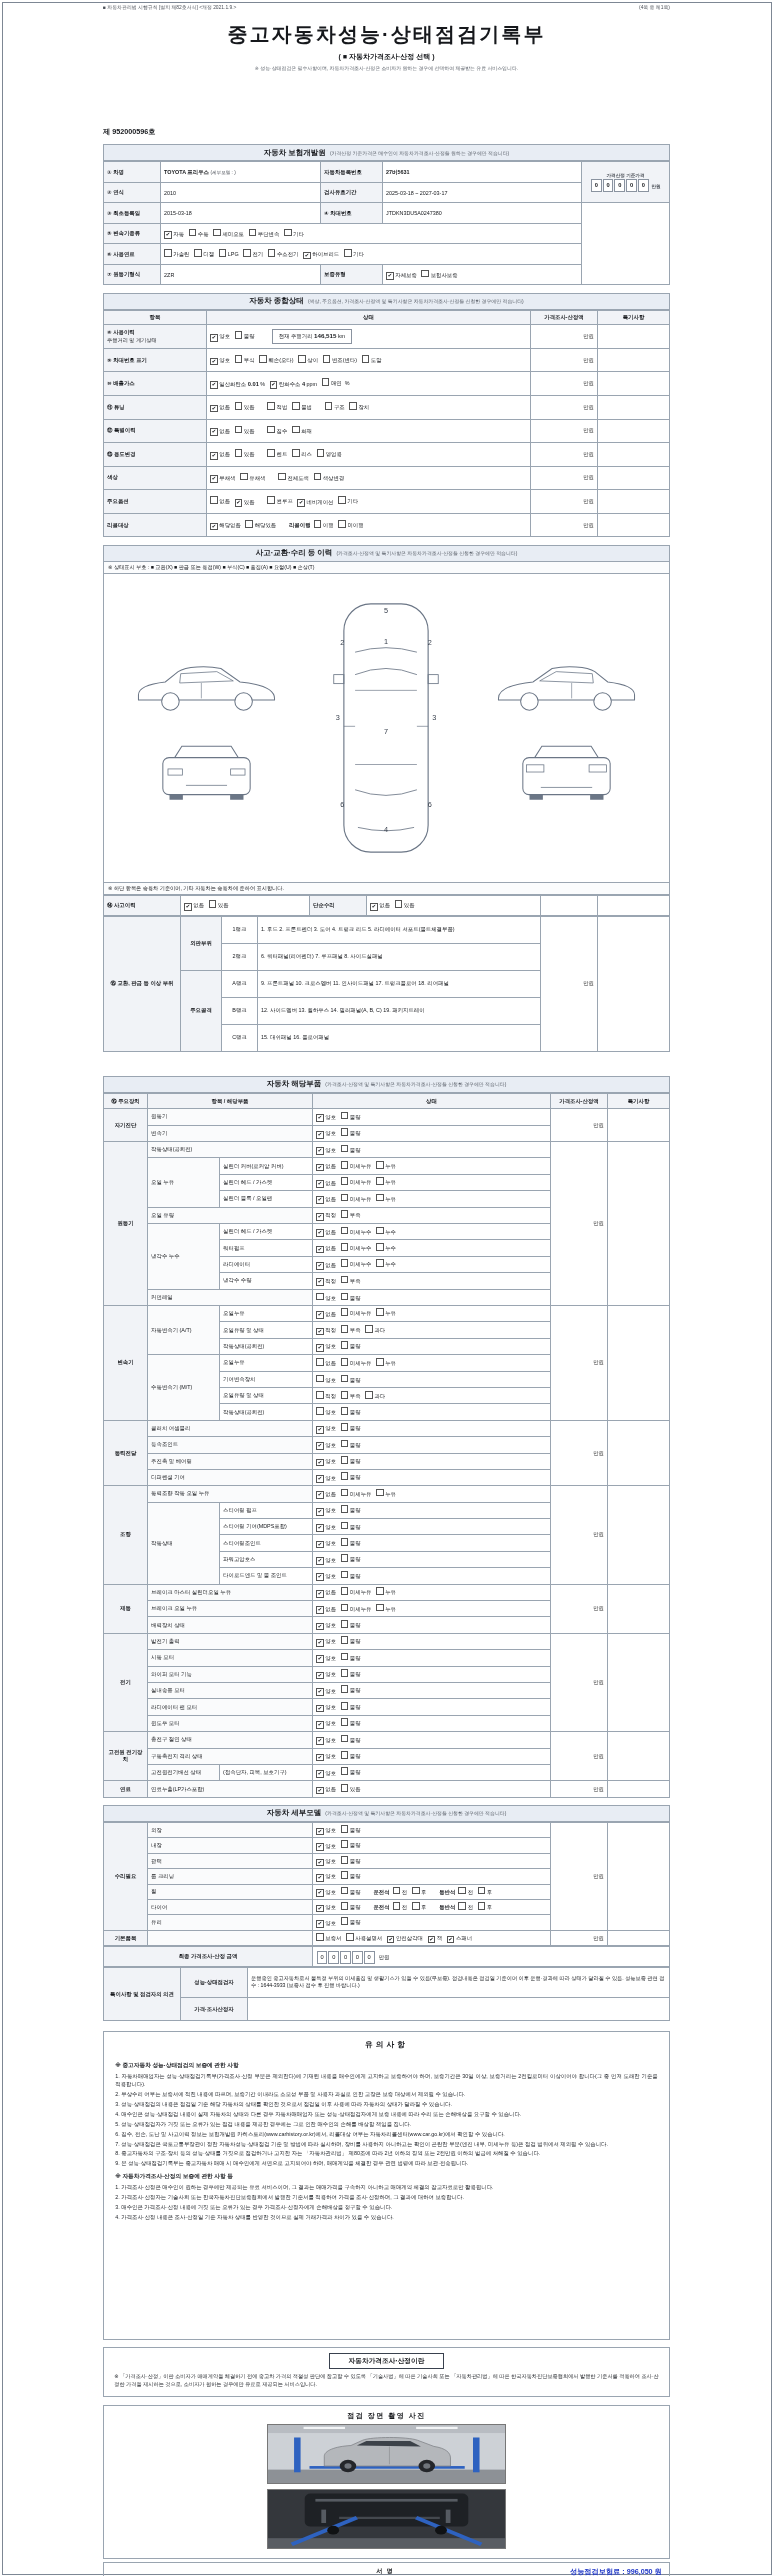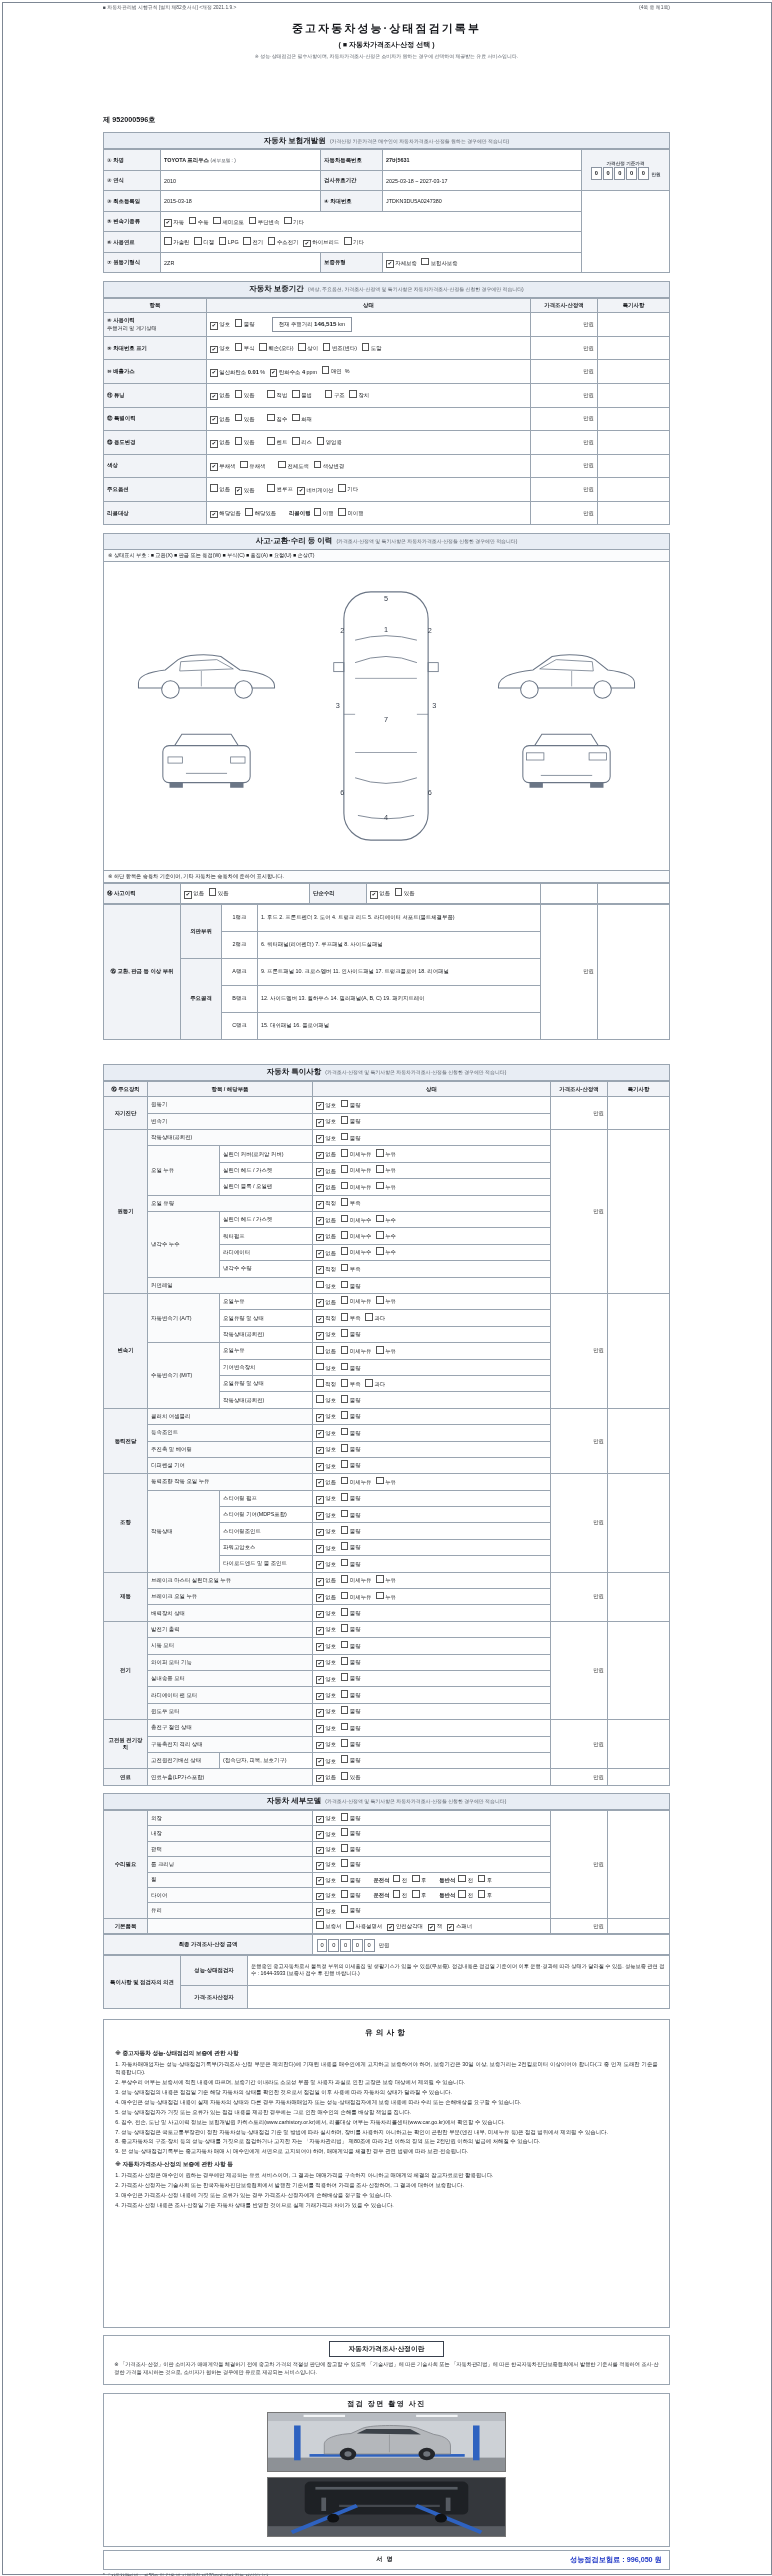--- a/index.html
+++ b/index.html
@@ -6,21 +6,21 @@
   body{
     width:773px;height:2576px;overflow:hidden;position:relative;
     background:#ffffff;color:#16181c;
     font-family:"Liberation Sans","DejaVu Sans",sans-serif;
     font-size:5.7px;
   }
   .frame{position:absolute;inset:1.5px;border:0.5px solid #7d8794;pointer-events:none;}
   .wrap{width:567px;margin:0 auto;padding-top:4.1px;position:relative;}
   .refrow{display:flex;justify-content:space-between;font-size:4.9px;color:#4a4f57;}
   .titleblock{text-align:center;margin-top:11.3px;}
-  .maintitle{font-size:11px;font-weight:bold;letter-spacing:2.1px;}
+  .maintitle{font-size:20px;font-weight:bold;letter-spacing:2.1px;}
   .subtitle{font-size:7px;font-weight:bold;margin-top:4.1px;}
   .subnote{font-size:4.9px;color:#555b64;margin-top:2.6px;}
   .docno{margin-top:56px;font-size:7.2px;font-weight:bold;}
   .secbar{margin-top:7.2px;border:0.5px solid #9aa5b1;background:#e8edf4;
     text-align:center;font-weight:bold;font-size:7.5px;padding:2.6px 0;}
   .secbar .note{font-weight:normal;font-size:4.9px;color:#555b64;margin-left:4.1px;}
   table{border-collapse:collapse;width:100%;table-layout:fixed;}
   td,th{border:0.5px solid #9aa5b1;padding:1px 3.1px;font-size:5.4px;vertical-align:middle;
     word-break:break-all;}
   th{background:#f1f3f7;font-weight:bold;}
@@ -140,21 +140,21 @@
     <tr>
       <td class="hl">⑦ 원동기형식</td>
       <td>2ZR</td>
       <td class="hl">보증유형</td>
       <td><span class="opt"><span class="cb on">✔</span>자체보증</span><span class="opt"><span class="cb"></span>보험사보증</span></td>
     </tr>
   </tbody>
     </table>
 
   <div class="secbar">
-    <span>자동차 보증기간</span><span class="note">(색상, 주요옵션, 가격조사·산정액 및 특기사항은 자동차가격조사·산정을 신청한 경우에만 적습니다)</span>
+    <span>자동차 종합상태</span><span class="note">(색상, 주요옵션, 가격조사·산정액 및 특기사항은 자동차가격조사·산정을 신청한 경우에만 적습니다)</span>
   </div>
   <table class="ctable">
     <colgroup>
         <col style="width:103px">
         <col>
         <col style="width:67px">
         <col style="width:72px">
       </colgroup>
     <tbody>
         <tr>
@@ -342,21 +342,21 @@
           <td style="height:24px;">12. 사이드멤버   13. 휠하우스   14. 필러패널(A, B, C)   19. 패키지트레이</td>
         </tr>
         <tr>
           <td class="rank">C랭크</td>
           <td style="height:24px;">15. 대쉬패널   16. 플로어패널</td>
         </tr>
       </tbody>
   </table>
 
   <div class="secbar" style="margin-top:24px;">
-    <span>자동차 특이사항</span><span class="note">(가격조사·산정액 및 특기사항은 자동차가격조사·산정을 신청한 경우에만 적습니다)</span>
+    <span>자동차 해당부품</span><span class="note">(가격조사·산정액 및 특기사항은 자동차가격조사·산정을 신청한 경우에만 적습니다)</span>
   </div>
   <table class="dtable">
     <colgroup>
         <col style="width:44px">
         <col style="width:72px">
         <col style="width:93px">
         <col>
         <col style="width:57px">
         <col style="width:62px">
       </colgroup>

